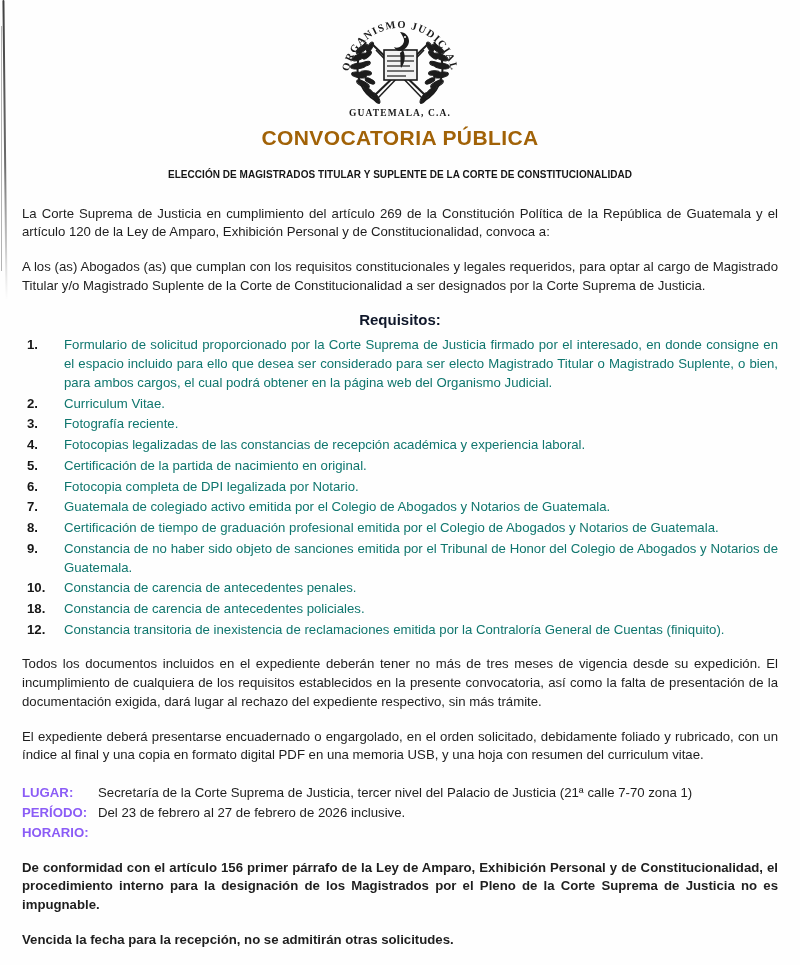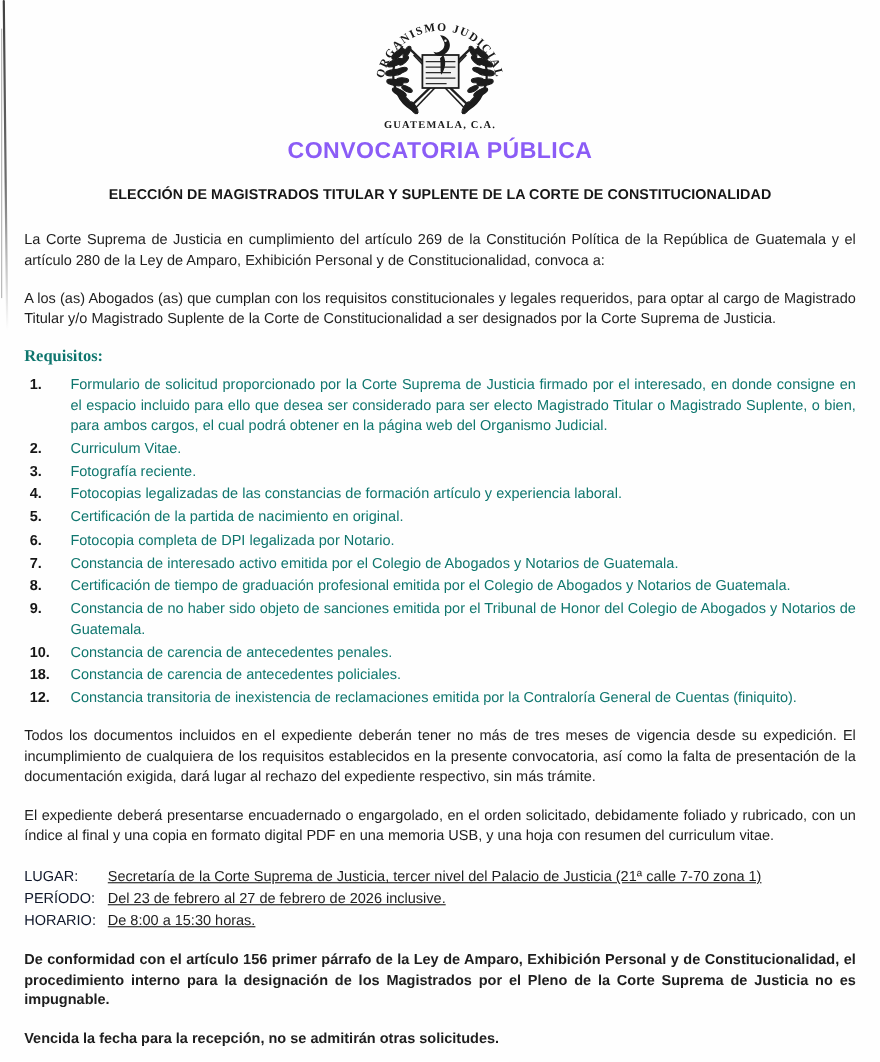--- a/index.html
+++ b/index.html
@@ -64,50 +64,50 @@
     display: block;
   }
 
   
   .doc-title {
     text-align: center;
     font-size: 21px;
     font-weight: bold;
     letter-spacing: 0.4px;
     margin: 6px 0 0 0;
-    color: #8b5cf6;
+    color: #a16207;
   }
 
   .doc-subtitle {
     text-align: center;
-    font-size: 13px;
+    font-size: 10px;
     font-weight: bold;
     line-height: 1.45;
     margin: 18px 38px 0 38px;
     letter-spacing: 0.05px;
     color: #161616;
   }
 
   
   .para {
     font-size: 13.2px;
     line-height: 1.42;
     text-align: justify;
     margin: 16px 0 0 0;
     color: #1e1e1e;
   }
   .para.first { margin-top: 22px; }
   .para.bold { font-weight: bold; }
 
   .section-heading {
+    text-align: center;
     font-size: 15px;
     font-weight: bold;
     margin: 16px 0 8px 0;
-    color: #0f766e;
-    font-family: Liberation Serif, serif;
+    color: #0f172a;
   }
 
   
   .req-list {
     margin: 0;
     padding: 0;
     list-style: none;
   }
   .req-item {
     display: flex;
@@ -135,27 +135,26 @@
     margin-top: 18px;
   }
   .detail-row {
     display: flex;
     align-items: flex-start;
     font-size: 13.2px;
     line-height: 1.5;
   }
   .detail-label {
     flex: 0 0 76px;
-    font-weight: normal;
-    color: #0f172a;
+    font-weight: bold;
+    color: #8b5cf6;
   }
   .detail-value {
     flex: 1 1 auto;
     color: #1e1e1e;
-    text-decoration: underline;
   }
 </style>
 </head>
 <body>
 
 <div class="page">
 
   <div class="scan-edge-left"></div>
   <div class="scan-edge-left2"></div>
 
@@ -236,53 +235,53 @@
         <text x="66" y="108" text-anchor="middle" font-family="Liberation Serif, serif" font-size="9.5" font-weight="bold" fill="#1a1a1a" letter-spacing="1.1">GUATEMALA, C.A.</text>
       </svg>
     </div>
 
     <h1 class="doc-title">CONVOCATORIA PÚBLICA</h1>
 
     <div class="doc-subtitle">
       <span>ELECCIÓN DE MAGISTRADOS TITULAR Y SUPLENTE DE LA CORTE DE CONSTITUCIONALIDAD</span><br>
     </div>
 
-    <p class="para first">La Corte Suprema de Justicia en cumplimiento del artículo 269 de la Constitución Política de la República de Guatemala y el artículo 280 de la Ley de Amparo, Exhibición Personal y de Constitucionalidad, convoca a:</p>
+    <p class="para first">La Corte Suprema de Justicia en cumplimiento del artículo 269 de la Constitución Política de la República de Guatemala y el artículo 120 de la Ley de Amparo, Exhibición Personal y de Constitucionalidad, convoca a:</p>
     <p class="para">A los (as) Abogados (as) que cumplan con los requisitos constitucionales y legales requeridos, para optar al cargo de Magistrado Titular y/o Magistrado Suplente de la Corte de Constitucionalidad a ser designados por la Corte Suprema de Justicia.</p>
 
     <div class="section-heading">Requisitos:</div>
 
     <ul class="req-list">
       <li class="req-item">
         <span class="req-num">1.</span>
         <span class="req-text">Formulario de solicitud proporcionado por la Corte Suprema de Justicia firmado por el interesado, en donde consigne en el espacio incluido para ello que desea ser considerado para ser electo Magistrado Titular o Magistrado Suplente, o bien, para ambos cargos, el cual podrá obtener en la página web del Organismo Judicial.</span>
       </li>
       <li class="req-item">
         <span class="req-num">2.</span>
         <span class="req-text">Curriculum Vitae.</span>
       </li>
       <li class="req-item">
         <span class="req-num">3.</span>
         <span class="req-text">Fotografía reciente.</span>
       </li>
       <li class="req-item">
         <span class="req-num">4.</span>
-        <span class="req-text">Fotocopias legalizadas de las constancias de formación artículo y experiencia laboral.</span>
+        <span class="req-text">Fotocopias legalizadas de las constancias de recepción académica y experiencia laboral.</span>
       </li>
       <li class="req-item">
         <span class="req-num">5.</span>
         <span class="req-text">Certificación de la partida de nacimiento en original.</span>
       </li>
       <li class="req-item">
         <span class="req-num">6.</span>
         <span class="req-text">Fotocopia completa de DPI legalizada por Notario.</span>
       </li>
       <li class="req-item">
         <span class="req-num">7.</span>
-        <span class="req-text">Constancia de interesado activo emitida por el Colegio de Abogados y Notarios de Guatemala.</span>
+        <span class="req-text">Guatemala de colegiado activo emitida por el Colegio de Abogados y Notarios de Guatemala.</span>
       </li>
       <li class="req-item">
         <span class="req-num">8.</span>
         <span class="req-text">Certificación de tiempo de graduación profesional emitida por el Colegio de Abogados y Notarios de Guatemala.</span>
       </li>
       <li class="req-item">
         <span class="req-num">9.</span>
         <span class="req-text">Constancia de no haber sido objeto de sanciones emitida por el Tribunal de Honor del Colegio de Abogados y Notarios de Guatemala.</span>
       </li>
       <li class="req-item">
@@ -306,21 +305,20 @@
       <div class="detail-row">
         <span class="detail-label">LUGAR:</span>
         <span class="detail-value">Secretaría de la Corte Suprema de Justicia, tercer nivel del Palacio de Justicia (21ª calle 7-70 zona 1)</span>
       </div>
       <div class="detail-row">
         <span class="detail-label">PERÍODO:</span>
         <span class="detail-value">Del 23 de febrero al 27 de febrero de 2026 inclusive.</span>
       </div>
       <div class="detail-row">
         <span class="detail-label">HORARIO:</span>
-        <span class="detail-value">De 8:00 a 15:30 horas.</span>
       </div>
     </div>
 
     <p class="para bold">De conformidad con el artículo 156 primer párrafo de la Ley de Amparo, Exhibición Personal y de Constitucionalidad, el procedimiento interno para la designación de los Magistrados por el Pleno de la Corte Suprema de Justicia no es impugnable.</p>
     <p class="para bold">Vencida la fecha para la recepción, no se admitirán otras solicitudes.</p>
 
   </div>
 </div>
 
 </body></html>

